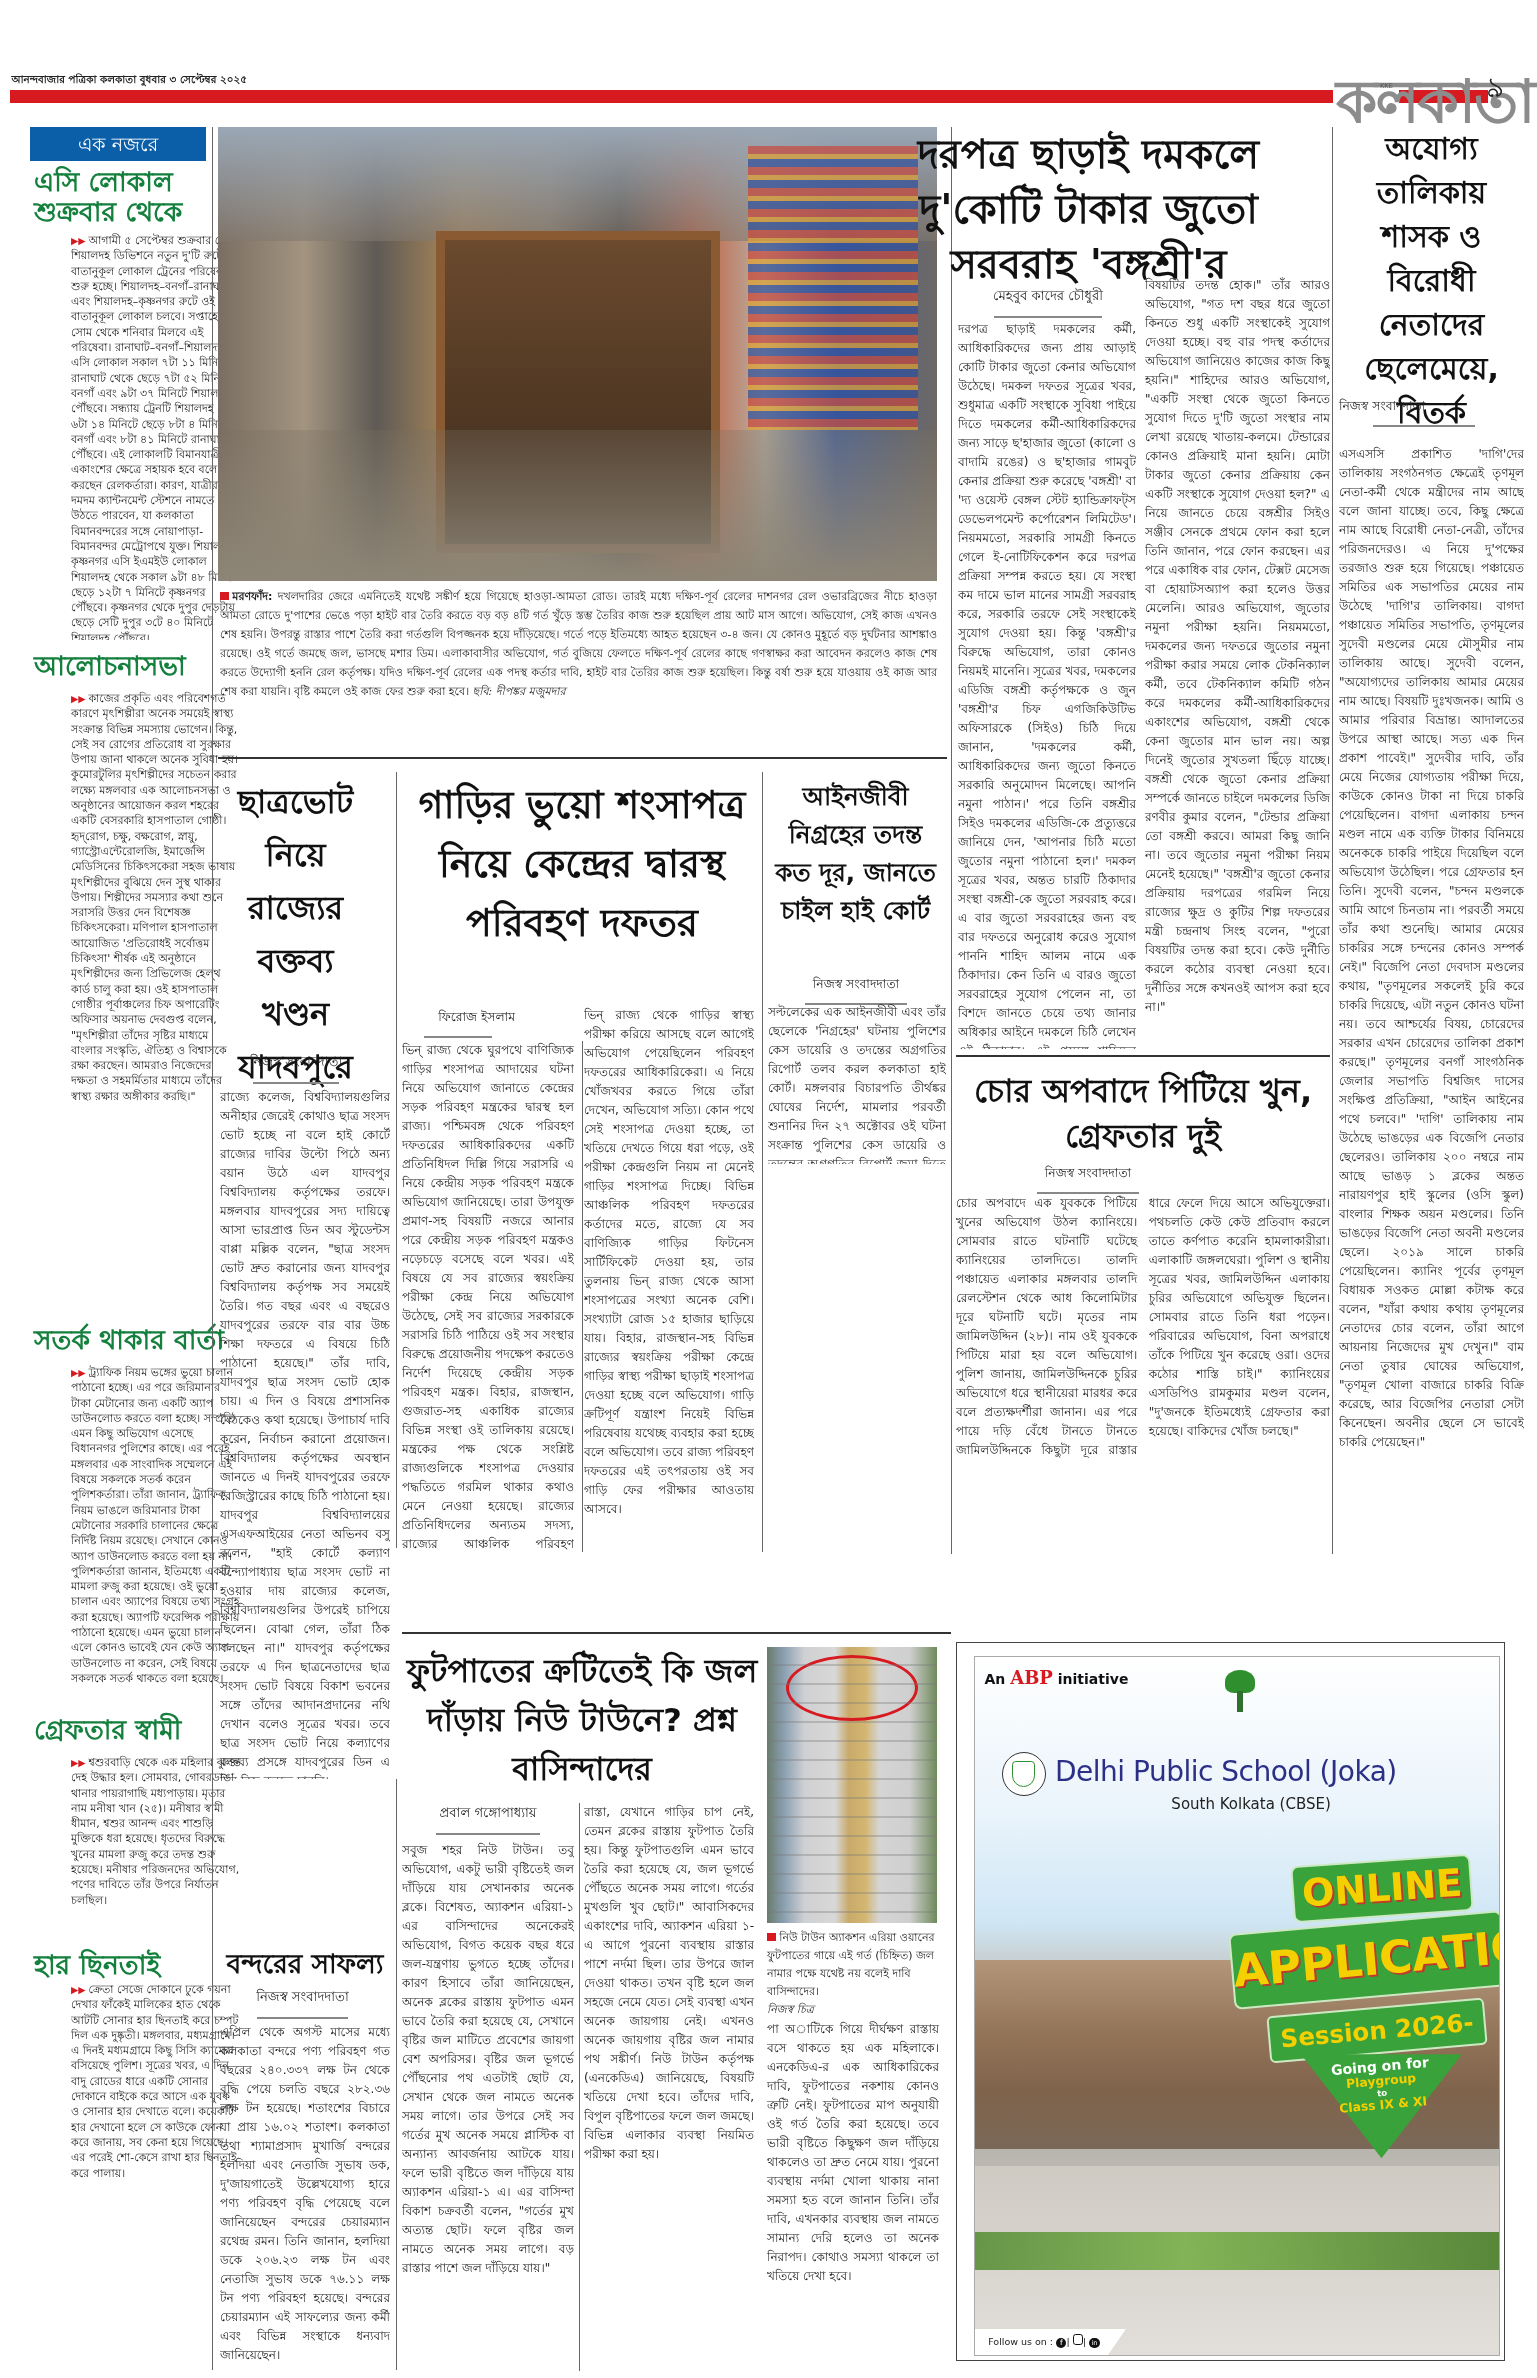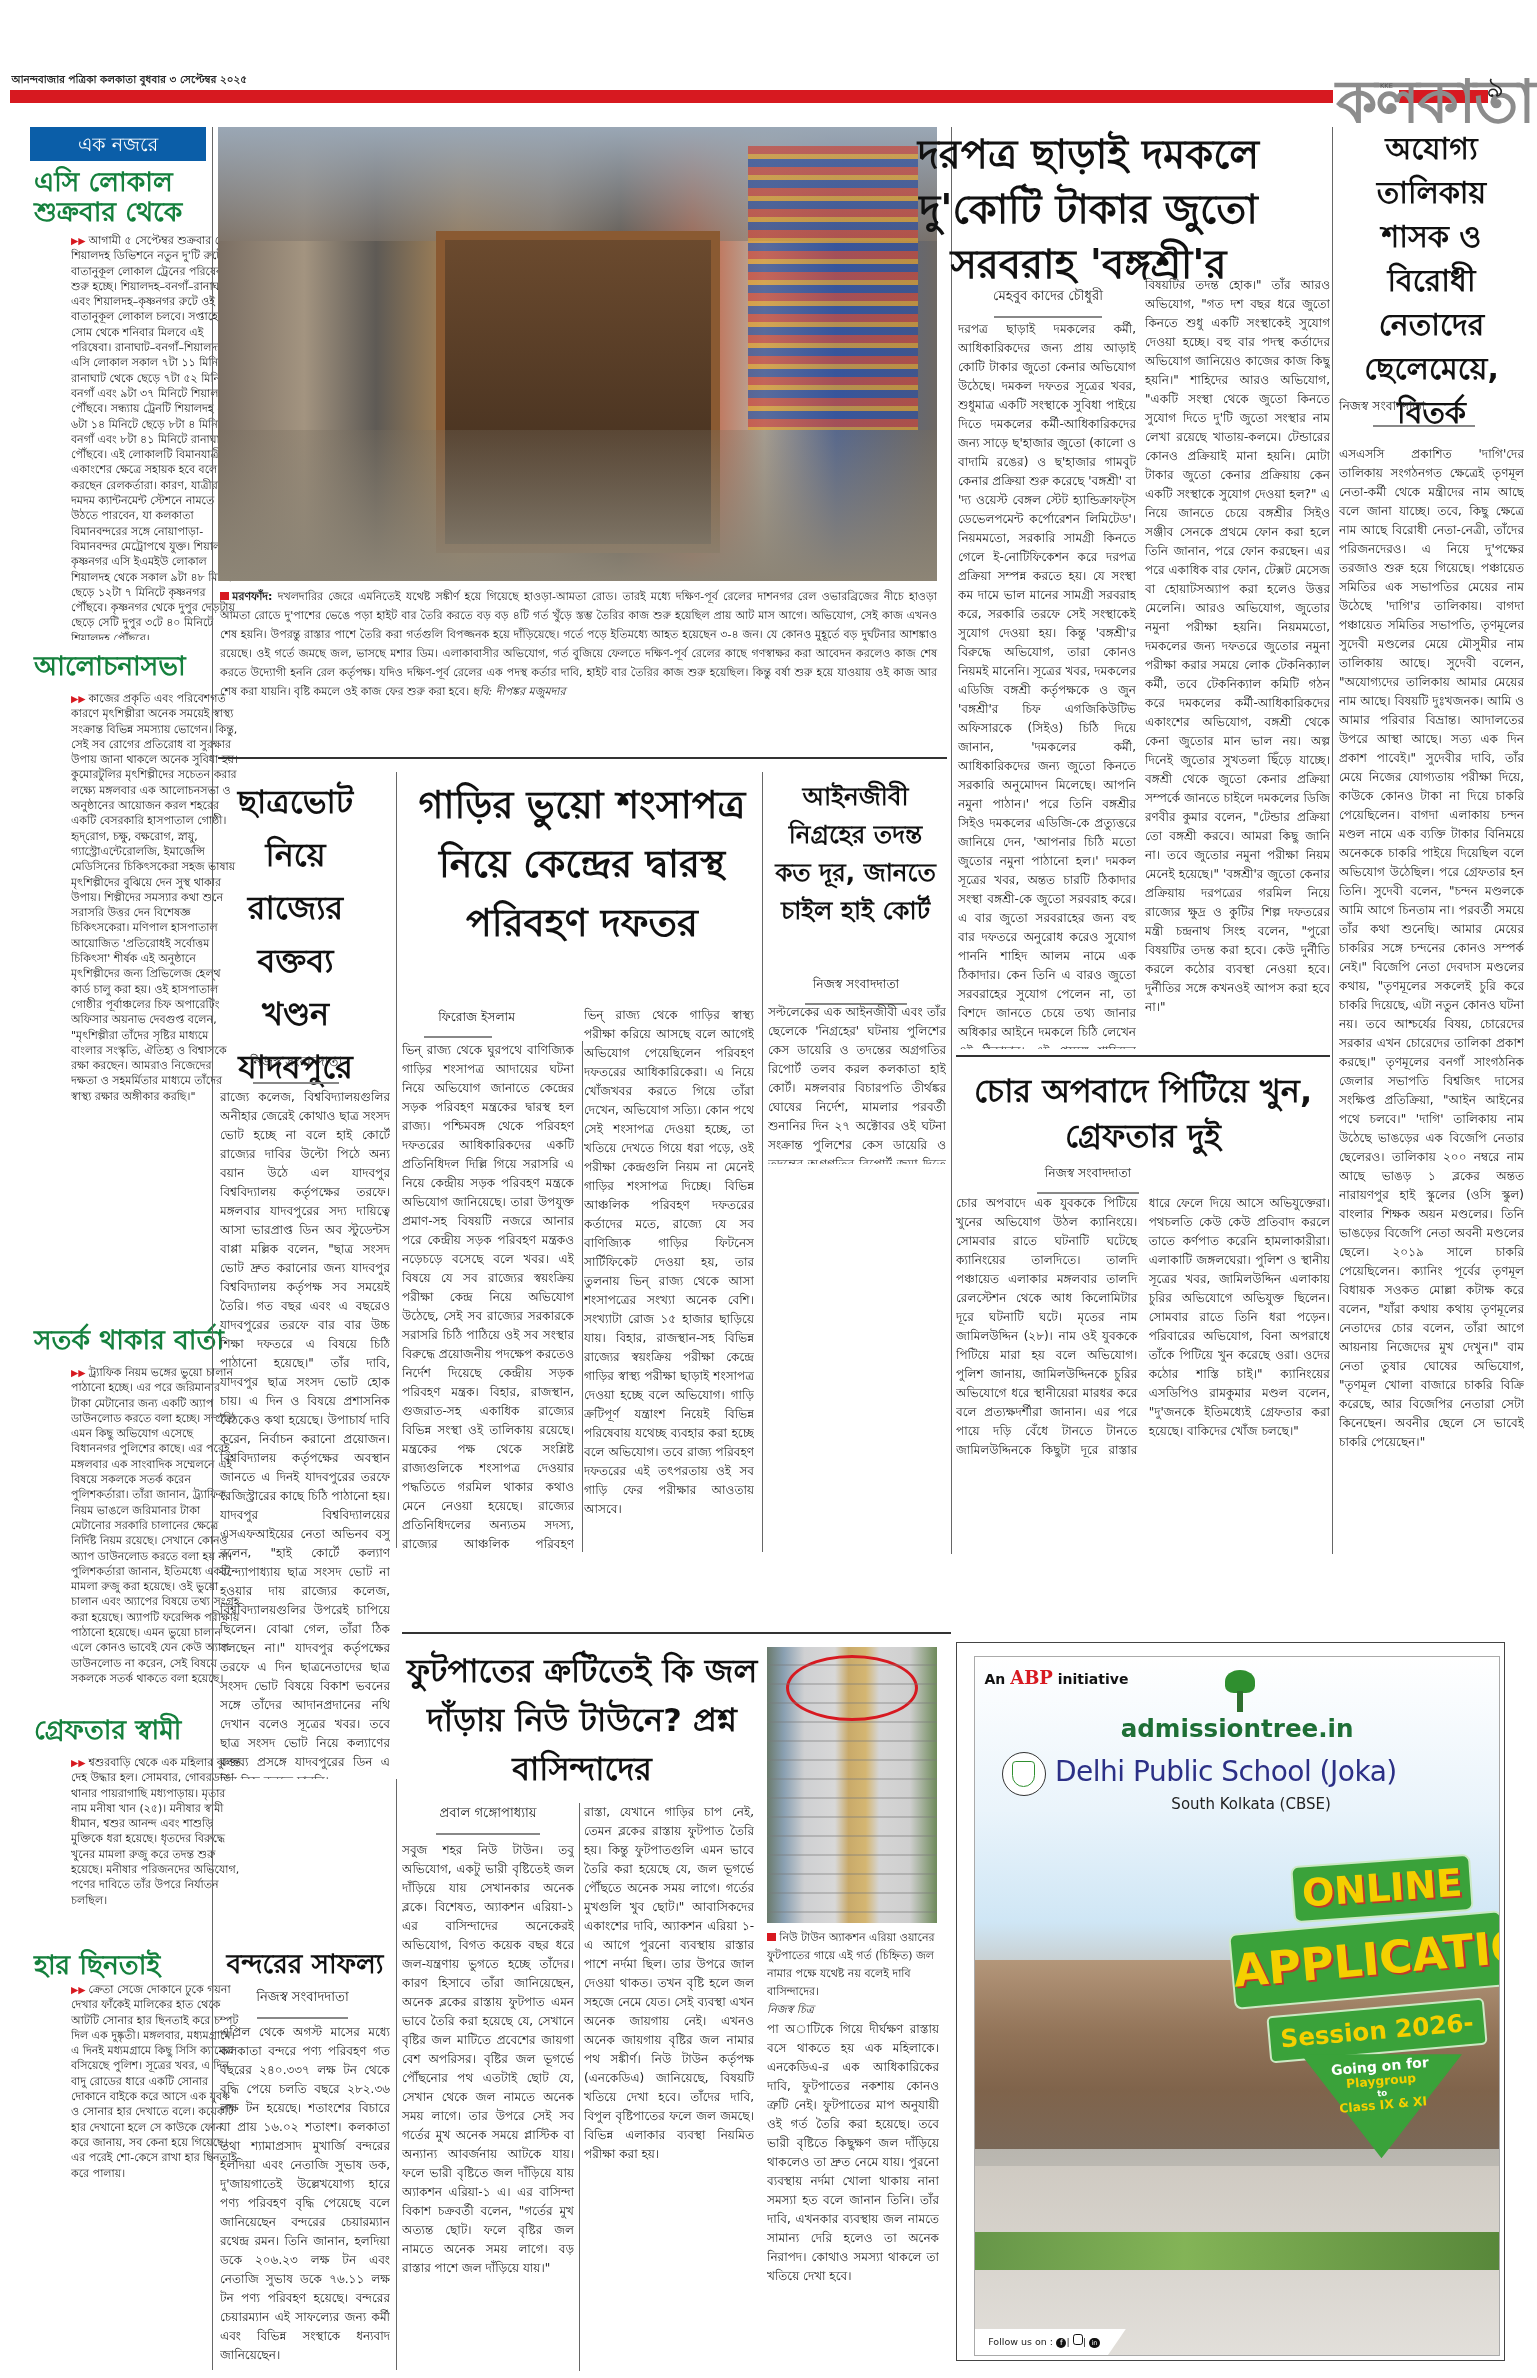--- a/index.html
+++ b/index.html
@@ -129,21 +129,20 @@
   <div class="ad-inner">
     <div style="position:absolute;left:9.5px;top:9.5px;font-size:14px;font-weight:bold;color:#111;">
       <span>An</span>
       <span style="color:#d71920;font-family:'DejaVu Serif',serif;font-size:18px;">ABP</span>
       <span>initiative</span>
     </div>
     <div style="position:absolute;left:246px;top:13.2px;width:38px;height:44px;">
       <div style="position:absolute;left:3.8px;top:0;width:30px;height:23px;background:#2f8f2f;border-radius:50% 50% 30% 30%;"></div>
       <div style="position:absolute;left:16px;top:21px;width:5.7px;height:21px;background:#2f6f2f;"></div>
     </div>
-    <div style="position:absolute;left:0;top:57px;width:100%;text-align:center;font-size:24.6px;font-weight:bold;color:#1f6f36;">admissiontree.in</div>
     <div style="position:absolute;left:26.5px;top:95px;width:44px;height:44px;border:0.9px solid #333;border-radius:50%;background:#fff;">
       <div style="position:absolute;left:9.5px;top:7.6px;width:23px;height:26.5px;border:1.9px solid #2f8f2f;border-radius:3.8px 3.8px 11.4px 11.4px;"></div>
     </div>
     <div style="position:absolute;left:80px;top:98px;font-size:28px;font-weight:normal;color:#2b2f86;letter-spacing:-0.5px;">Delhi Public School (Joka)</div>
     <div style="position:absolute;left:0;top:138px;width:100%;text-align:center;font-size:15px;color:#222;padding-left:28px;">South Kolkata (CBSE)</div>
     <div style="position:absolute;left:0;top:303px;width:100%;height:189px;background:linear-gradient(#b08c6a,#8a6a4e 40%,#6f5a48);opacity:0.85;"></div>
     <div style="position:absolute;left:0;bottom:0;width:100%;height:189px;background:linear-gradient(#cfcac2,#e2dfda);"></div>
     <div style="position:absolute;left:0;bottom:85px;width:100%;height:38px;background:linear-gradient(90deg,#5a8f3a,#7ab04a 40%,#4a7f2a);opacity:0.9;"></div>
     <div style="position:absolute;left:317px;top:203px;width:180px;height:57px;background:#3aa23a;border:2.8px solid #cde9c4;border-radius:7.6px;transform:rotate(-4deg);text-align:center;font-size:38px;font-weight:bold;color:#f5d000;line-height:53px;text-shadow:1.9px 1.9px 0 #c0392b;">ONLINE</div>
     <div style="position:absolute;left:256px;top:265px;width:274px;height:76px;background:#3aa23a;border:2.8px solid #cde9c4;border-radius:7.6px;transform:rotate(-5deg);text-align:center;font-size:45px;font-weight:bold;color:#f5d000;line-height:72px;text-shadow:1.9px 1.9px 0 #c0392b;">APPLICATION</div>

